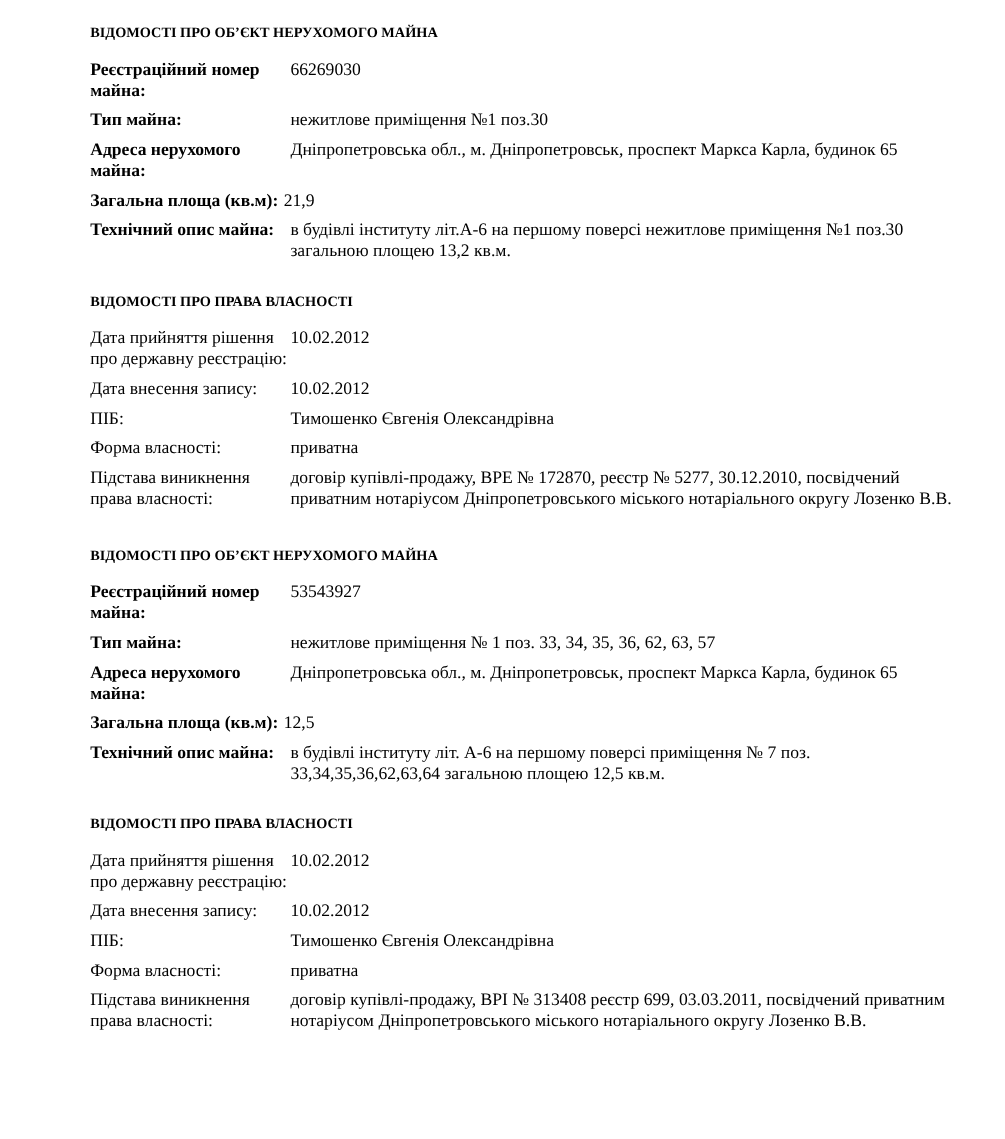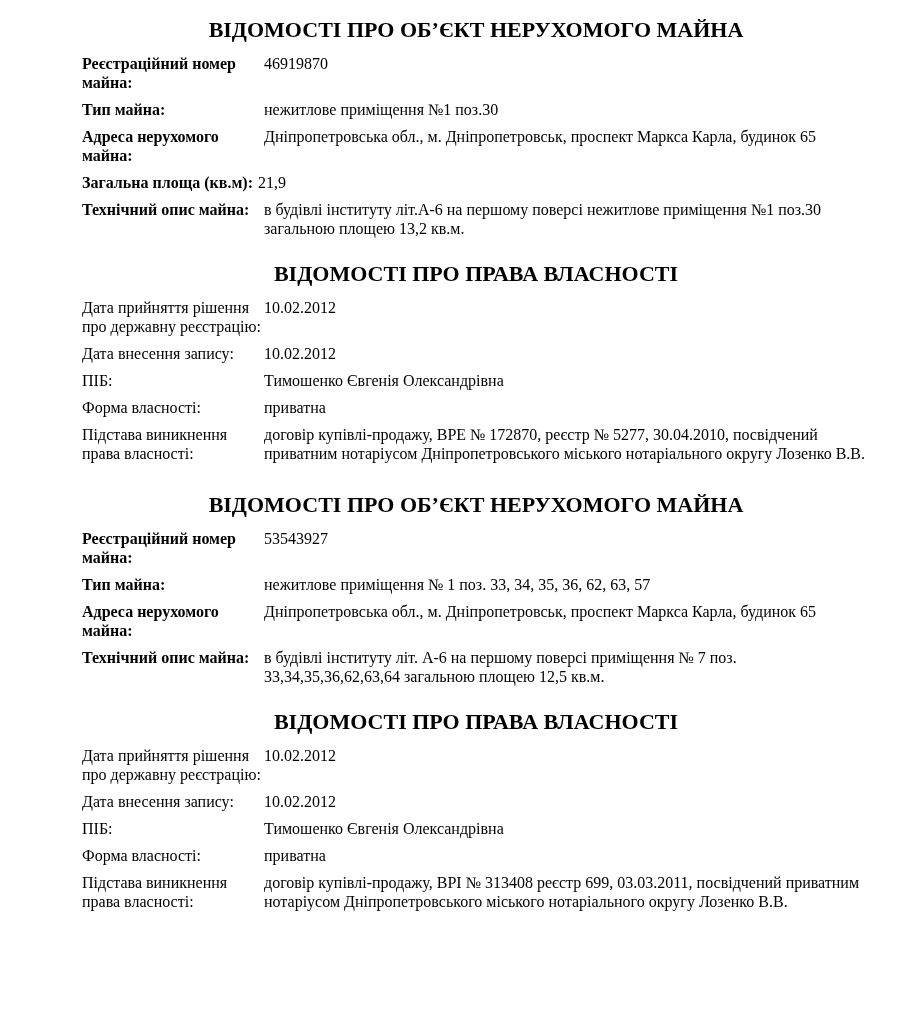--- a/index.html
+++ b/index.html
@@ -18,24 +18,23 @@
   }
   .page {
     box-sizing: border-box;
     width: 914px;
     padding: 20px 44px 0 82px;
   }
   .doc + .doc {
     margin-top: 28px;
   }
   h2.sec-title {
-    font-size: 22px;
+    font-size: 13px;
     line-height: 20px;
     font-weight: bold;
-    text-align: center;
     margin: 22px 0 10px 0;
   }
   .doc:first-child h2.sec-title:first-child {
     margin-top: 0;
   }
   table.kv {
     width: 100%;
     border-collapse: collapse;
     table-layout: fixed;
   }
@@ -65,21 +64,21 @@
 <div class="page">
 
   <div class="doc">
 
     <h2 class="sec-title">ВІДОМОСТІ ПРО ОБ’ЄКТ НЕРУХОМОГО МАЙНА</h2>
 
     <table class="kv obj">
       <tbody>
           <tr>
         <td class="lbl">Реєстраційний номер майна:</td>
-        <td class="val">46919870</td>
+        <td class="val">66269030</td>
       </tr>
       <tr>
         <td class="lbl">Тип майна:</td>
         <td class="val">нежитлове приміщення №1 поз.30</td>
       </tr>
       <tr>
         <td class="lbl">Адреса нерухомого майна:</td>
         <td class="val">Дніпропетровська обл., м. Дніпропетровськ, проспект Маркса Карла, будинок 65</td>
       </tr>
       <tr>
@@ -109,21 +108,21 @@
       <tr>
         <td class="lbl">ПІБ:</td>
         <td class="val">Тимошенко Євгенія Олександрівна</td>
       </tr>
       <tr>
         <td class="lbl">Форма власності:</td>
         <td class="val">приватна</td>
       </tr>
       <tr>
         <td class="lbl">Підстава виникнення права власності:</td>
-        <td class="val">договір купівлі-продажу, ВРЕ № 172870, реєстр № 5277, 30.04.2010, посвідчений приватним нотаріусом Дніпропетровського міського нотаріального округу Лозенко В.В.</td>
+        <td class="val">договір купівлі-продажу, ВРЕ № 172870, реєстр № 5277, 30.12.2010, посвідчений приватним нотаріусом Дніпропетровського міського нотаріального округу Лозенко В.В.</td>
       </tr>
     </tbody>
       </table>
 
   </div>
 
   <div class="doc">
 
     <h2 class="sec-title">ВІДОМОСТІ ПРО ОБ’ЄКТ НЕРУХОМОГО МАЙНА</h2>
 
@@ -133,20 +132,25 @@
         <td class="lbl">Реєстраційний номер майна:</td>
         <td class="val">53543927</td>
       </tr>
       <tr>
         <td class="lbl">Тип майна:</td>
         <td class="val">нежитлове приміщення № 1 поз. 33, 34, 35, 36, 62, 63, 57</td>
       </tr>
       <tr>
         <td class="lbl">Адреса нерухомого майна:</td>
         <td class="val">Дніпропетровська обл., м. Дніпропетровськ, проспект Маркса Карла, будинок 65</td>
+      </tr>
+      <tr>
+        <td colspan="2">
+          <span class="lbl-inline">Загальна площа (кв.м):</span><span>12,5</span>
+        </td>
       </tr>
       <tr>
         <td class="lbl">Технічний опис майна:</td>
         <td class="val">в будівлі інституту літ. А-6 на першому поверсі приміщення № 7 поз. 33,34,35,36,62,63,64 загальною площею 12,5 кв.м.</td>
       </tr>
     </tbody>
       </table>
 
     <h2 class="sec-title">ВІДОМОСТІ ПРО ПРАВА ВЛАСНОСТІ</h2>
 

